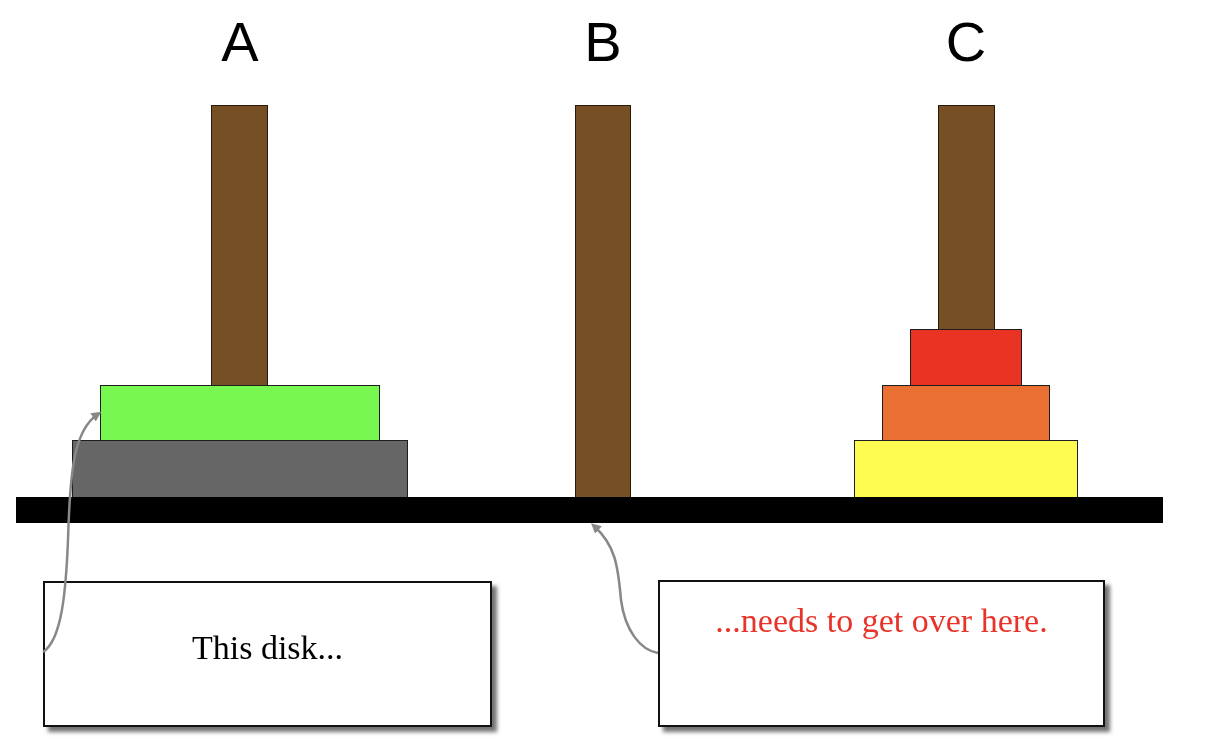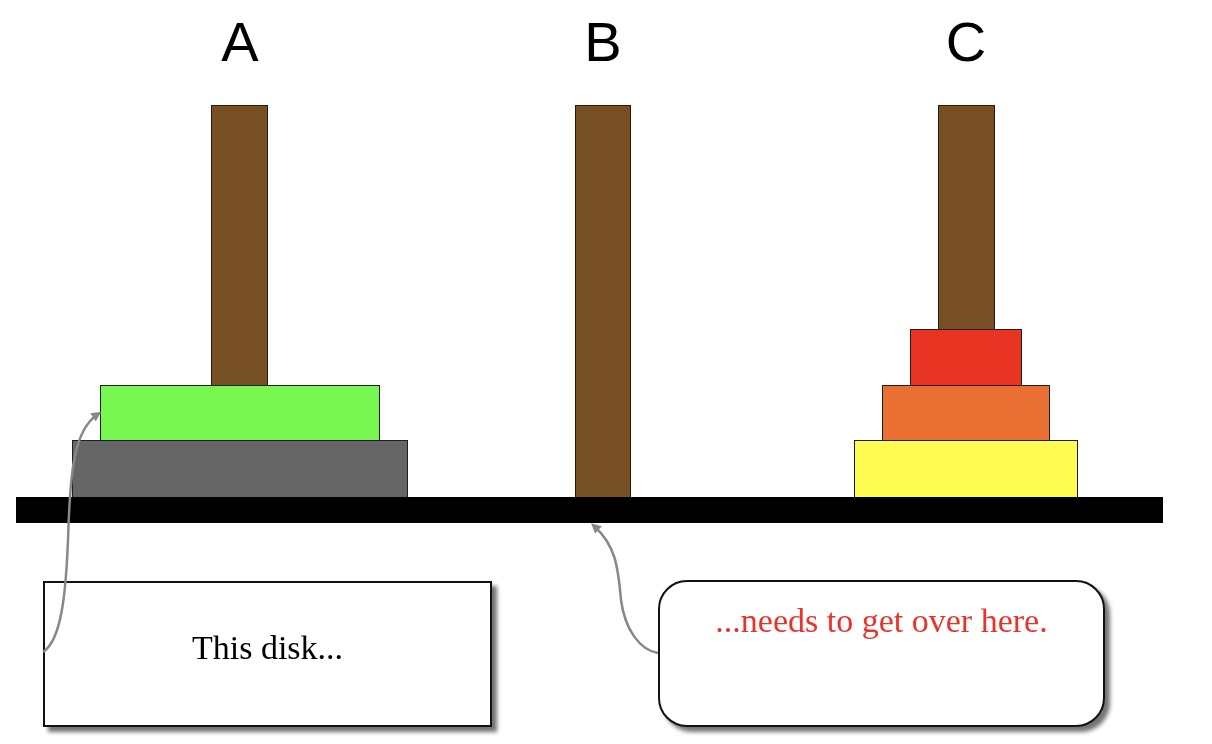--- a/index.html
+++ b/index.html
@@ -28,21 +28,21 @@
 
 <div class="disk" style="left:854px; top:440px; width:224px; height:58px; background:#fefc50;"></div>
 <div class="disk" style="left:882px; top:385px; width:168px; height:56px; background:#ea6f32;"></div>
 <div class="disk" style="left:910px; top:329px; width:112px; height:57px; background:#e93323;"></div>
 
 <div class="base"></div>
 
 <div class="callout" style="left:43px; top:581px; width:449px; height:146px;">
   <div class="callout-text" style="top:46px; color:#000000;">This disk...</div>
 </div>
-<div class="callout" style="left:658px; top:580px; width:447px; height:147px;border-radius:29px;">
+<div class="callout" style="left:658px; top:580px; width:447px; height:147px;">
   <div class="callout-text" style="top:20px; color:#e8332a;">...needs to get over here.</div>
 </div>
 
 <svg class="arrows" width="1212" height="744">
   <defs>
     <marker id="ah" markerWidth="10" markerHeight="10" refX="6" refY="5" orient="auto" markerUnits="userSpaceOnUse">
       <path d="M0,0 L10,5 L0,10 z" fill="#888888"></path>
     </marker>
   </defs>
   <path d="M43,652 C62,640 66,590 68,540 C70,470 74,430 98,414" fill="none" stroke="#888888" stroke-width="2.5" marker-end="url(#ah)"></path>

